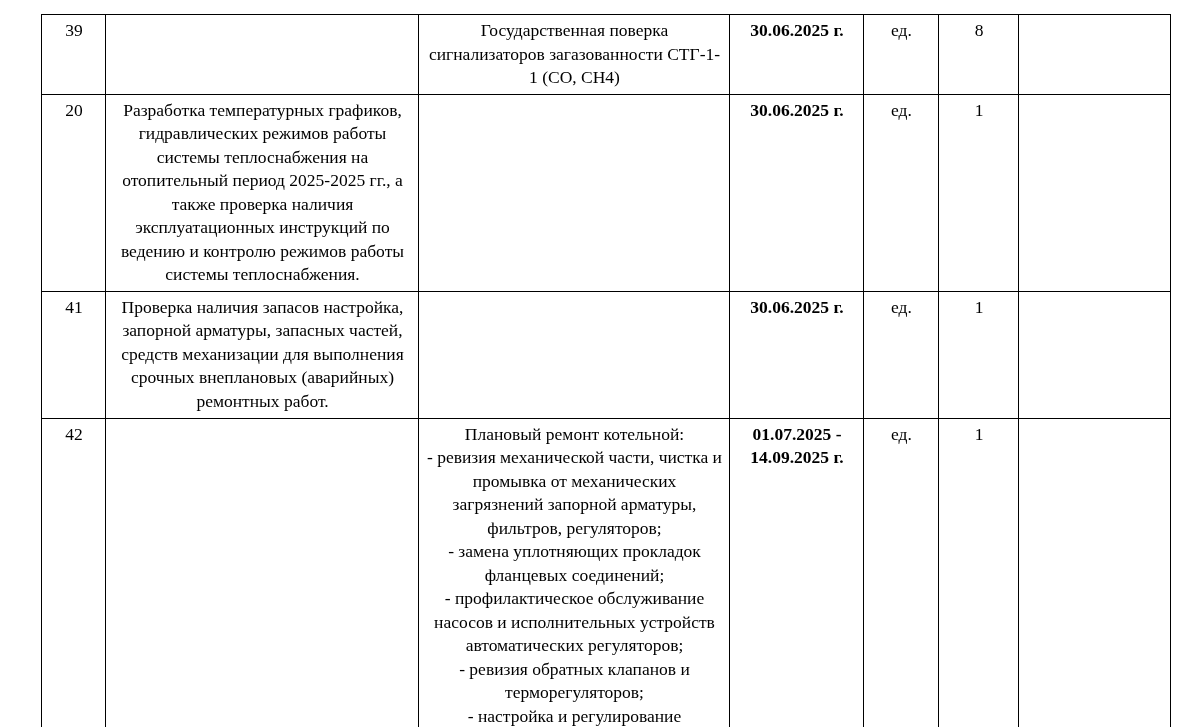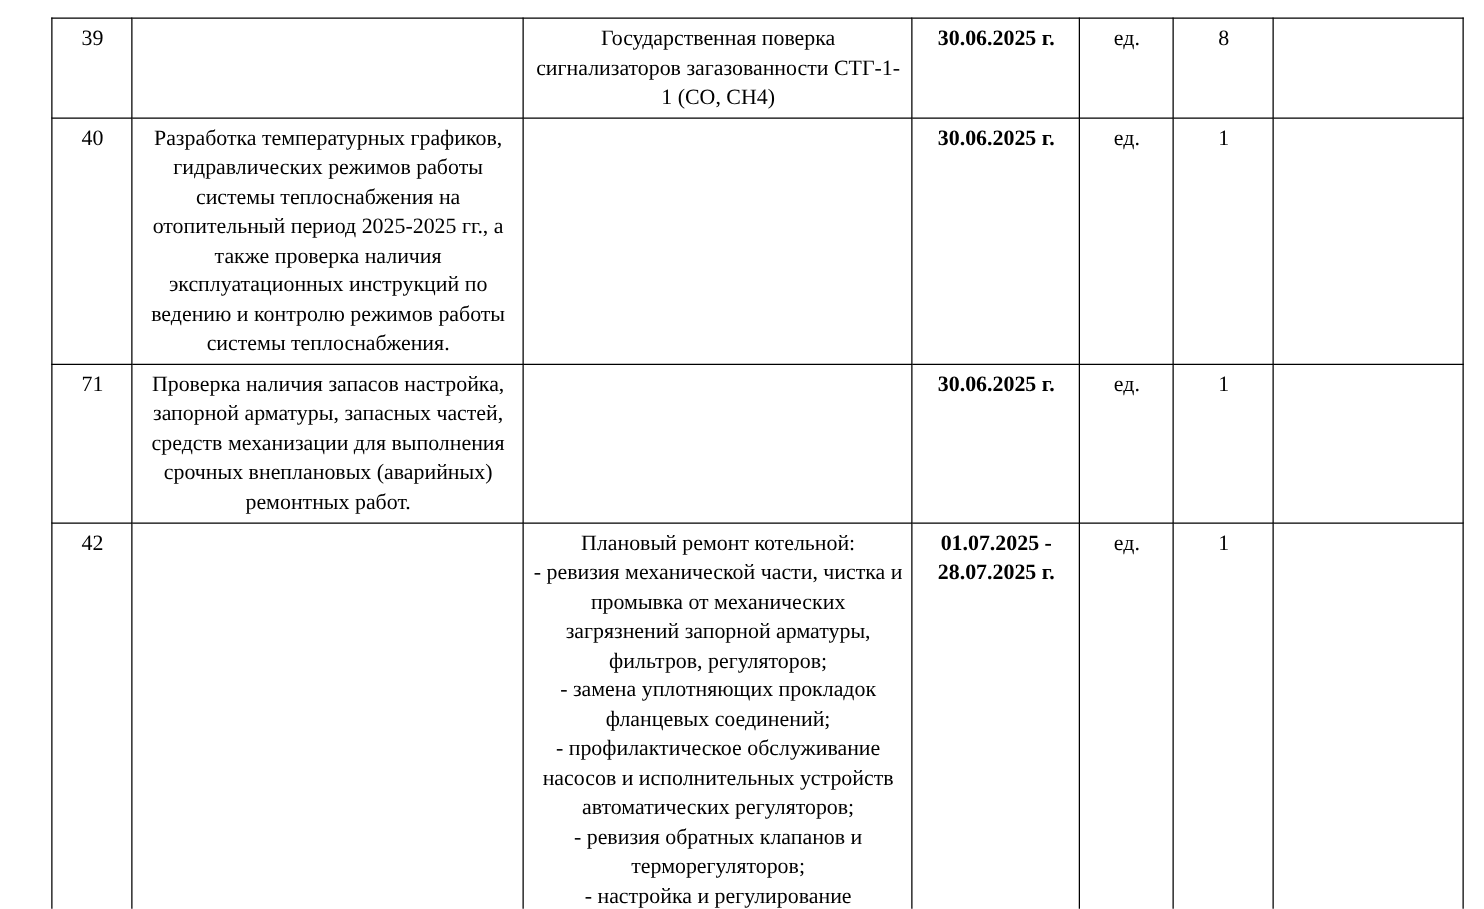--- a/index.html
+++ b/index.html
@@ -101,21 +101,21 @@
         <td class="qty">
             <span class="cell-text">8</span>
           </td>
         <td class="last">
             <span class="cell-text"></span>
           </td>
       </tr>
 
       <tr>
         <td class="num">
-            <span class="cell-text">40</span>
+            <span class="cell-text">20</span>
           </td>
         <td class="desc">
             <span class="cell-text">Разработка температурных графиков, гидравлических режимов работы системы теплоснабжения на отопительный период 2025-2025 гг.,  а также проверка наличия эксплуатационных инструкций по ведению и контролю режимов работы системы теплоснабжения.</span>
           </td>
         <td class="desc">
             <span class="cell-text"></span>
           </td>
         <td class="date">
             <span class="cell-text">30.06.2025 г.</span>
           </td>
@@ -125,21 +125,21 @@
         <td class="qty">
             <span class="cell-text">1</span>
           </td>
         <td class="last">
             <span class="cell-text"></span>
           </td>
       </tr>
 
       <tr>
         <td class="num">
-            <span class="cell-text">71</span>
+            <span class="cell-text">41</span>
           </td>
         <td class="desc">
             <span class="cell-text">Проверка наличия запасов настройка, запорной арматуры, запасных частей, средств механизации для выполнения срочных внеплановых (аварийных) ремонтных работ.</span>
           </td>
         <td class="desc">
             <span class="cell-text"></span>
           </td>
         <td class="date">
             <span class="cell-text">30.06.2025 г.</span>
           </td>
@@ -159,21 +159,21 @@
             <span class="cell-text">42</span>
           </td>
         <td class="desc">
             <span class="cell-text"></span>
           </td>
         <td class="desc">
           <span class="cell-text" id="row42-desc"><span style="display: block;">Плановый ремонт котельной:</span><span style="display: block;">- ревизия механической части, чистка и промывка от механических загрязнений запорной арматуры, фильтров, регуляторов;</span><span style="display: block;">- замена уплотняющих прокладок фланцевых соединений;</span><span style="display: block;">- профилактическое обслуживание насосов и исполнительных устройств автоматических регуляторов;</span><span style="display: block;">- ревизия обратных клапанов и терморегуляторов;</span><span style="display: block;">- настройка и регулирование  автоматики;</span></span>
         </td>
         <td class="date">
           <span class="cell-text">01.07.2025 -</span>
-          <span class="cell-text">28.07.2025 г.</span>
+          <span class="cell-text">14.09.2025 г.</span>
         </td>
         <td class="unit">
             <span class="cell-text">ед.</span>
           </td>
         <td class="qty">
             <span class="cell-text">1</span>
           </td>
         <td class="last">
             <span class="cell-text"></span>
           </td>

